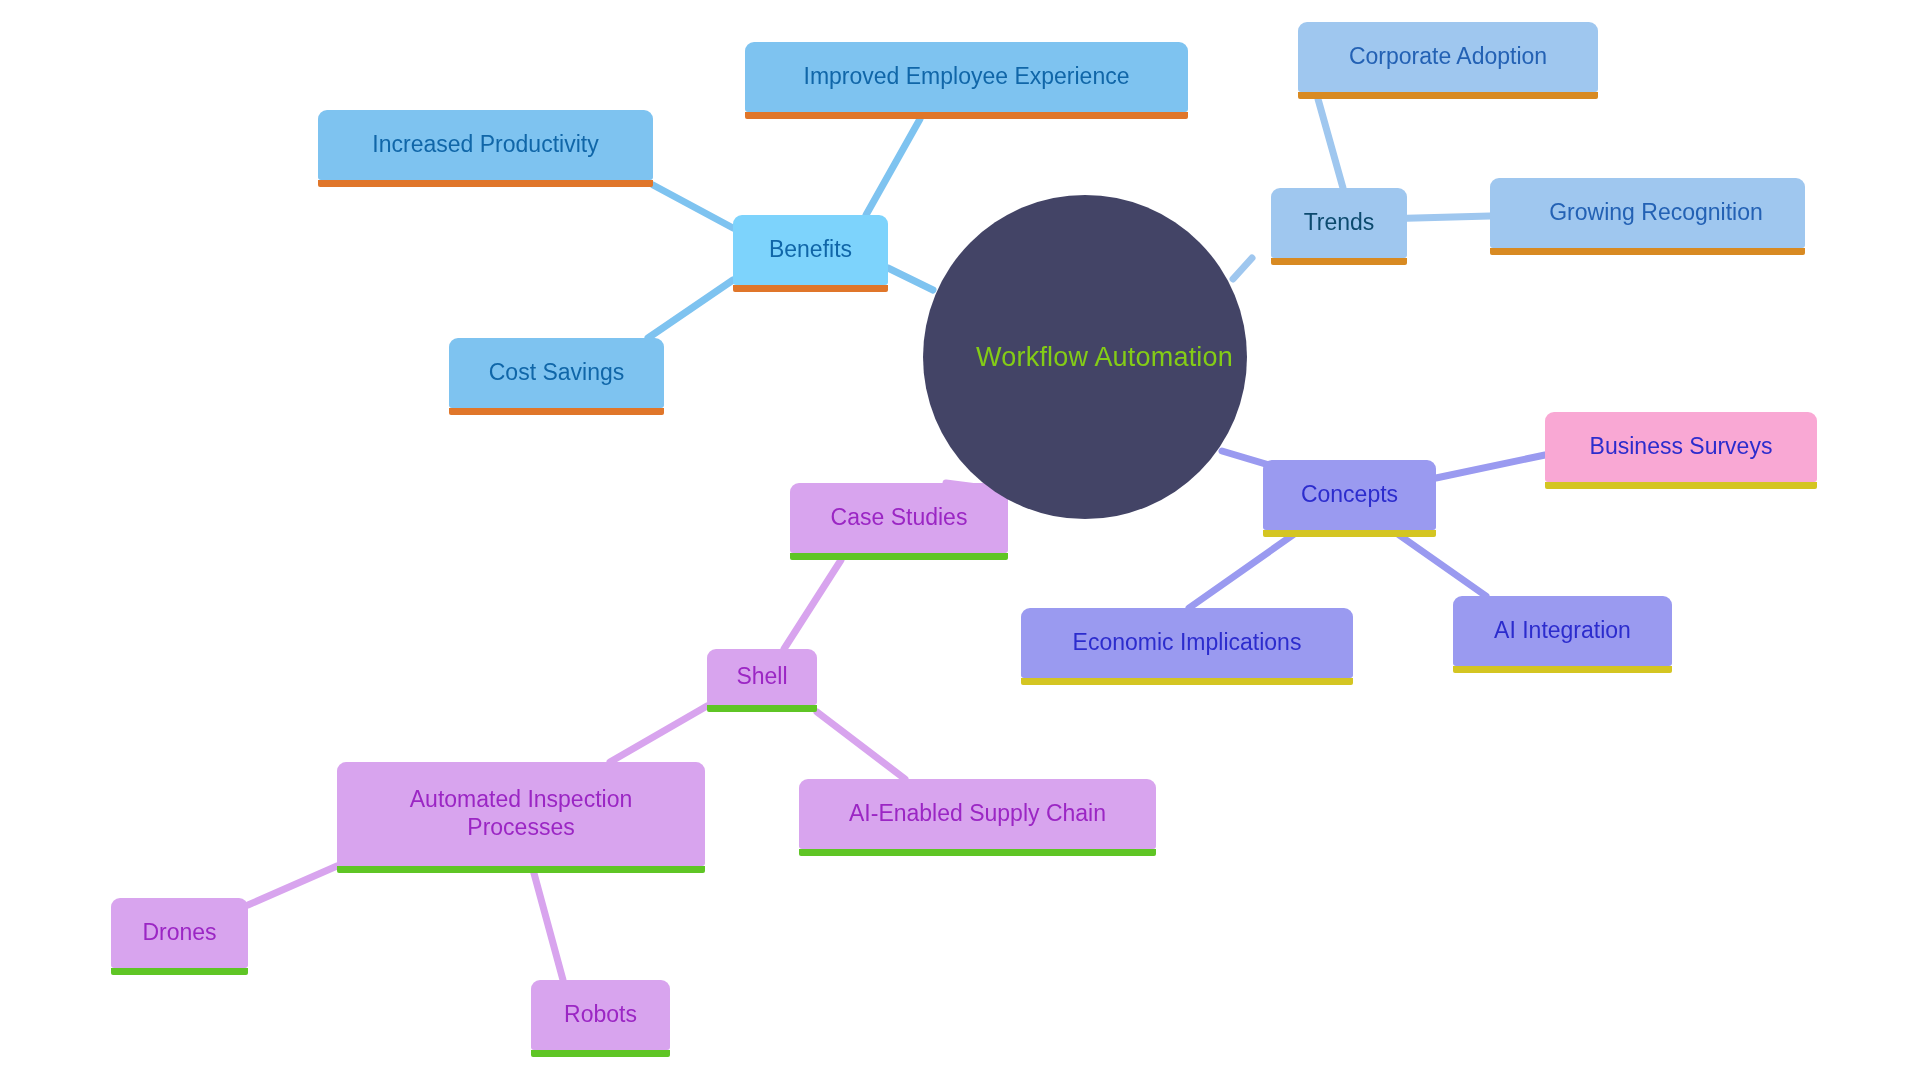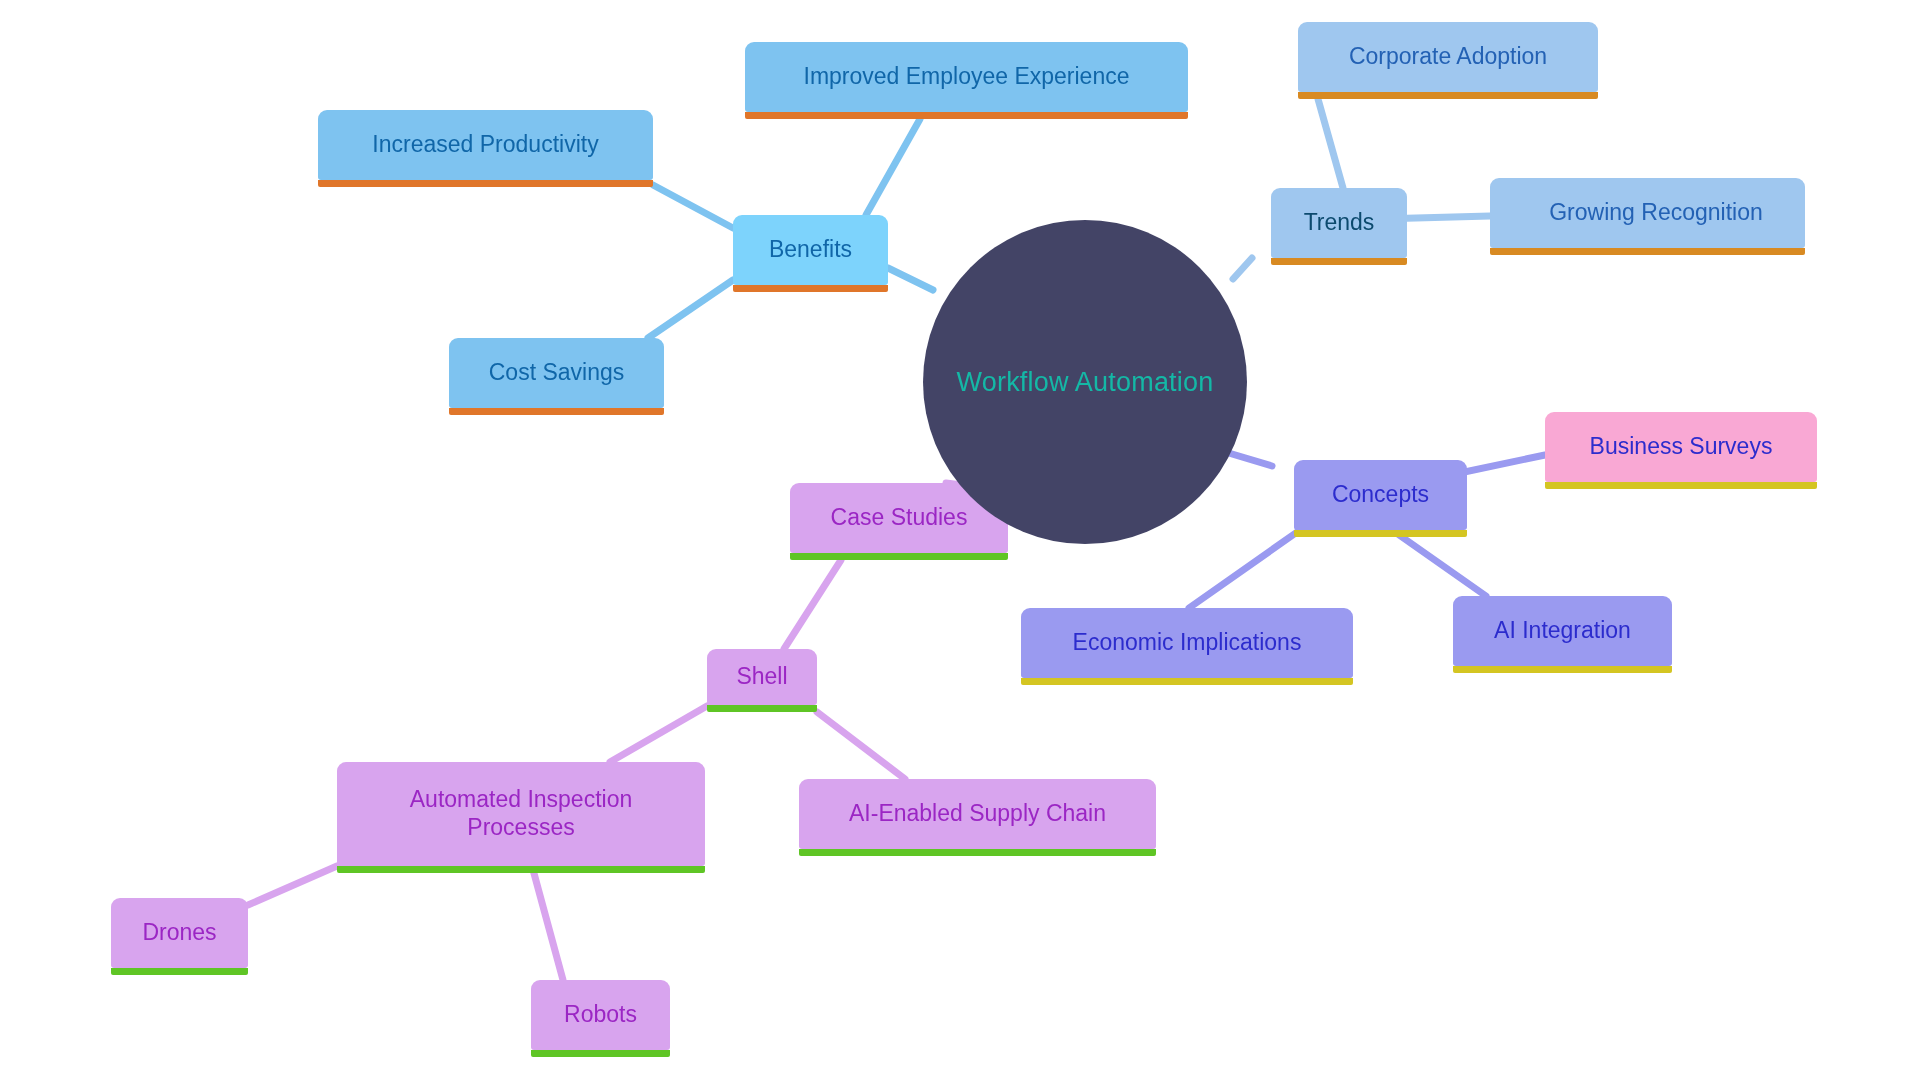--- a/index.html
+++ b/index.html
@@ -91,29 +91,29 @@
       <line x1="1300" y1="530" x2="1189" y2="608" stroke="#9a9af0" stroke-width="7" stroke-linecap="round"></line>
       <line x1="1392" y1="530" x2="1486" y2="596" stroke="#9a9af0" stroke-width="7" stroke-linecap="round"></line>
       <line x1="977" y1="487" x2="946" y2="483" stroke="#d8a4ee" stroke-width="7" stroke-linecap="round"></line>
       <line x1="841" y1="560" x2="784" y2="649" stroke="#d8a4ee" stroke-width="7" stroke-linecap="round"></line>
       <line x1="707" y1="706" x2="610" y2="762" stroke="#d8a4ee" stroke-width="7" stroke-linecap="round"></line>
       <line x1="817" y1="712" x2="905" y2="779" stroke="#d8a4ee" stroke-width="7" stroke-linecap="round"></line>
       <line x1="337" y1="866" x2="248" y2="905" stroke="#d8a4ee" stroke-width="7" stroke-linecap="round"></line>
       <line x1="532" y1="866" x2="563" y2="980" stroke="#d8a4ee" stroke-width="7" stroke-linecap="round"></line>
     </svg>
   <div id="node-layer">
-      <div class="node node-root" style="left: 923px; top: 220px; width: 324px; height: 324px; background: rgb(67, 68, 102); color: #14b8a6;"><span class="node-label">Workflow Automation</span></div>
+      <div class="node node-root" style="left: 923px; top: 195px; width: 324px; height: 324px; background: rgb(67, 68, 102); color: #84cc16; text-align: right;"><span class="node-label">Workflow Automation</span></div>
       <div class="node node-box" style="left: 733px; top: 215px; width: 155px; height: 70px; background: #7dd3fc; color: rgb(16, 102, 168); font-size: 23px; --rule: #e0762a;"><span class="node-label">Benefits</span></div>
       <div class="node node-box" style="left: 318px; top: 110px; width: 335px; height: 70px; background: rgb(126, 195, 240); color: rgb(16, 102, 168); font-size: 23px; --rule: #e0762a;"><span class="node-label">Increased Productivity</span></div>
       <div class="node node-box" style="left: 745px; top: 42px; width: 443px; height: 70px; background: rgb(126, 195, 240); color: rgb(16, 102, 168); font-size: 23px; --rule: #e0762a;"><span class="node-label">Improved Employee Experience</span></div>
       <div class="node node-box" style="left: 449px; top: 338px; width: 215px; height: 70px; background: rgb(126, 195, 240); color: rgb(16, 102, 168); font-size: 23px; --rule: #e0762a;"><span class="node-label">Cost Savings</span></div>
       <div class="node node-box" style="left: 1243px; top: 188px; width: 136px; height: 70px; background: rgb(159, 199, 239); color: #0c4a6e; font-size: 23px; margin-left: 28px; --rule: #d88a22;"><span class="node-label">Trends</span></div>
       <div class="node node-box" style="left: 1298px; top: 22px; width: 300px; height: 70px; background: rgb(159, 199, 239); color: rgb(35, 97, 180); font-size: 23px; --rule: #d88a22;"><span class="node-label">Corporate Adoption</span></div>
       <div class="node node-box" style="left: 1490px; top: 178px; width: 315px; height: 70px; background: rgb(159, 199, 239); color: rgb(35, 97, 180); font-size: 23px; padding-left: 17px; --rule: #d88a22;"><span class="node-label">Growing Recognition</span></div>
-      <div class="node node-box" style="left: 1263px; top: 460px; width: 173px; height: 70px; background: rgb(154, 154, 240); color: rgb(44, 44, 205); font-size: 23px; margin-left: 31px; --rule: #d4c522;"><span class="node-label">Concepts</span></div>
+      <div class="node node-box" style="left: 1263px; top: 460px; width: 173px; height: 70px; background: rgb(154, 154, 240); color: rgb(44, 44, 205); font-size: 23px; --rule: #d4c522;"><span class="node-label">Concepts</span></div>
       <div class="node node-box" style="left: 1545px; top: 412px; width: 272px; height: 70px; background: #f9a8d4; color: rgb(44, 44, 205); font-size: 23px; --rule: #d4c522;"><span class="node-label">Business Surveys</span></div>
       <div class="node node-box" style="left: 1021px; top: 608px; width: 332px; height: 70px; background: rgb(154, 154, 240); color: rgb(44, 44, 205); font-size: 23px; --rule: #d4c522;"><span class="node-label">Economic Implications</span></div>
       <div class="node node-box" style="left: 1453px; top: 596px; width: 219px; height: 70px; background: rgb(154, 154, 240); color: rgb(44, 44, 205); font-size: 23px; --rule: #d4c522;"><span class="node-label">AI Integration</span></div>
       <div class="node node-box" style="left: 790px; top: 483px; width: 218px; height: 70px; background: rgb(216, 164, 238); color: rgb(155, 38, 196); font-size: 23px; --rule: #5fc525;"><span class="node-label">Case Studies</span></div>
       <div class="node node-box" style="left: 707px; top: 649px; width: 110px; height: 56px; background: rgb(216, 164, 238); color: rgb(155, 38, 196); font-size: 23px; --rule: #5fc525;"><span class="node-label">Shell</span></div>
       <div class="node node-box" style="left: 337px; top: 762px; width: 368px; height: 104px; background: rgb(216, 164, 238); color: rgb(155, 38, 196); font-size: 23px; --rule: #5fc525;"><span class="node-label">Automated Inspection
 Processes</span></div>
       <div class="node node-box" style="left: 799px; top: 779px; width: 357px; height: 70px; background: rgb(216, 164, 238); color: rgb(155, 38, 196); font-size: 23px; --rule: #5fc525;"><span class="node-label">AI-Enabled Supply Chain</span></div>
       <div class="node node-box" style="left: 111px; top: 898px; width: 137px; height: 70px; background: rgb(216, 164, 238); color: rgb(155, 38, 196); font-size: 23px; --rule: #5fc525;"><span class="node-label">Drones</span></div>
       <div class="node node-box" style="left: 503px; top: 980px; width: 139px; height: 70px; background: rgb(216, 164, 238); color: rgb(155, 38, 196); font-size: 23px; margin-left: 28px; --rule: #5fc525;"><span class="node-label">Robots</span></div>

